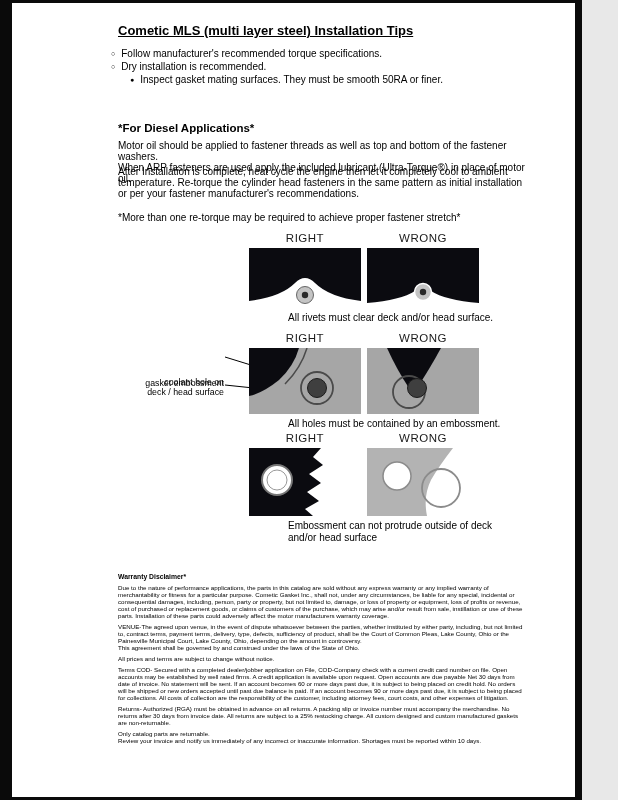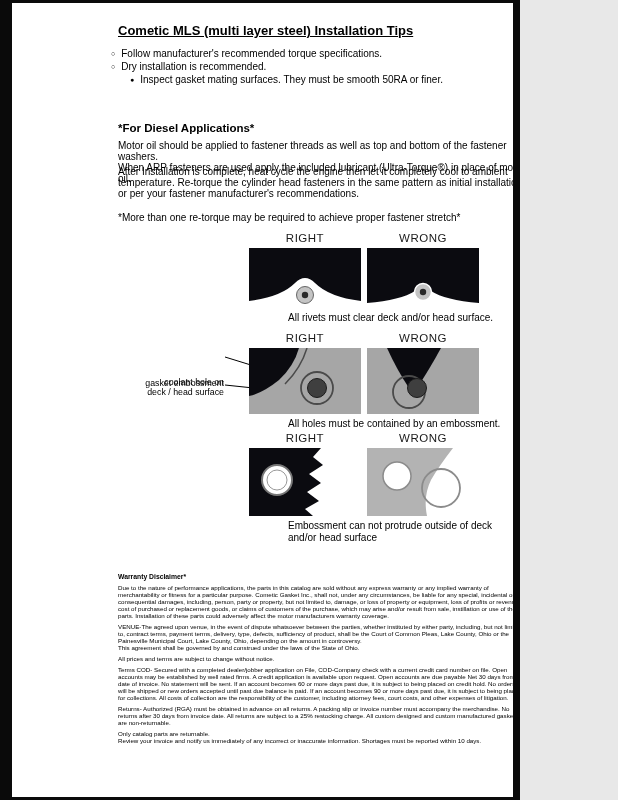--- a/index.html
+++ b/index.html
@@ -1,17 +1,17 @@
 <!DOCTYPE html>
 <html><head>
 <meta charset="utf-8">
 <style>
   html,body{margin:0;padding:0;background:#e8e8e8;}
   body{width:618px;height:800px;font-family:"Liberation Sans", sans-serif;color:#000;}
-  .page{position:relative;width:520px;height:800px;background:#fff;box-sizing:border-box;
+  .page{position:relative;width:582px;height:800px;background:#fff;box-sizing:border-box;
         border-left:12px solid #0a0a0a;border-right:7px solid #0a0a0a;
         border-top:3px solid #0a0a0a;border-bottom:3px solid #0a0a0a;overflow:hidden;}
   .abs{position:absolute;}
   .title{left:106px;top:20px;font-size:13px;font-weight:bold;text-decoration:underline;}
   .tips{left:99px;top:44px;width:430px;font-size:10px;line-height:13px;}
   .tip .b::before{content:"\25CB";font-size:7px;margin-right:6px;vertical-align:1px;}
   .subtip{padding-left:19px;}
   .subtip .b::before{content:"\25CF";font-size:7px;margin-right:6px;vertical-align:1px;}
   .h2{left:106px;top:119px;font-size:11.5px;font-weight:bold;}
   .para{left:106px;width:420px;font-size:10px;line-height:11px;white-space:pre-line;}

